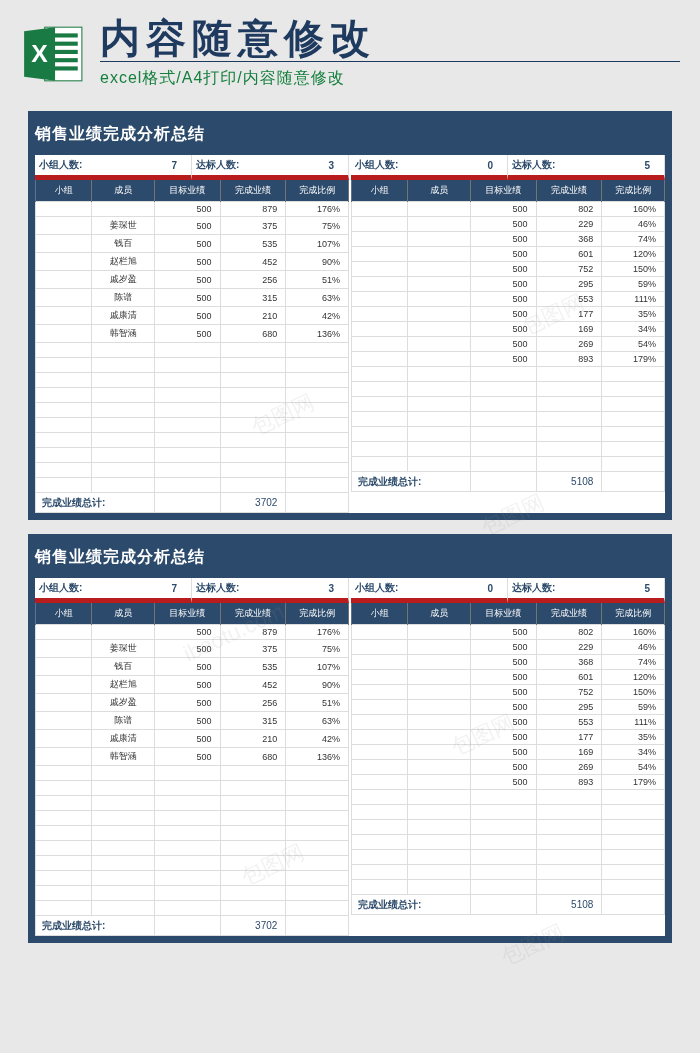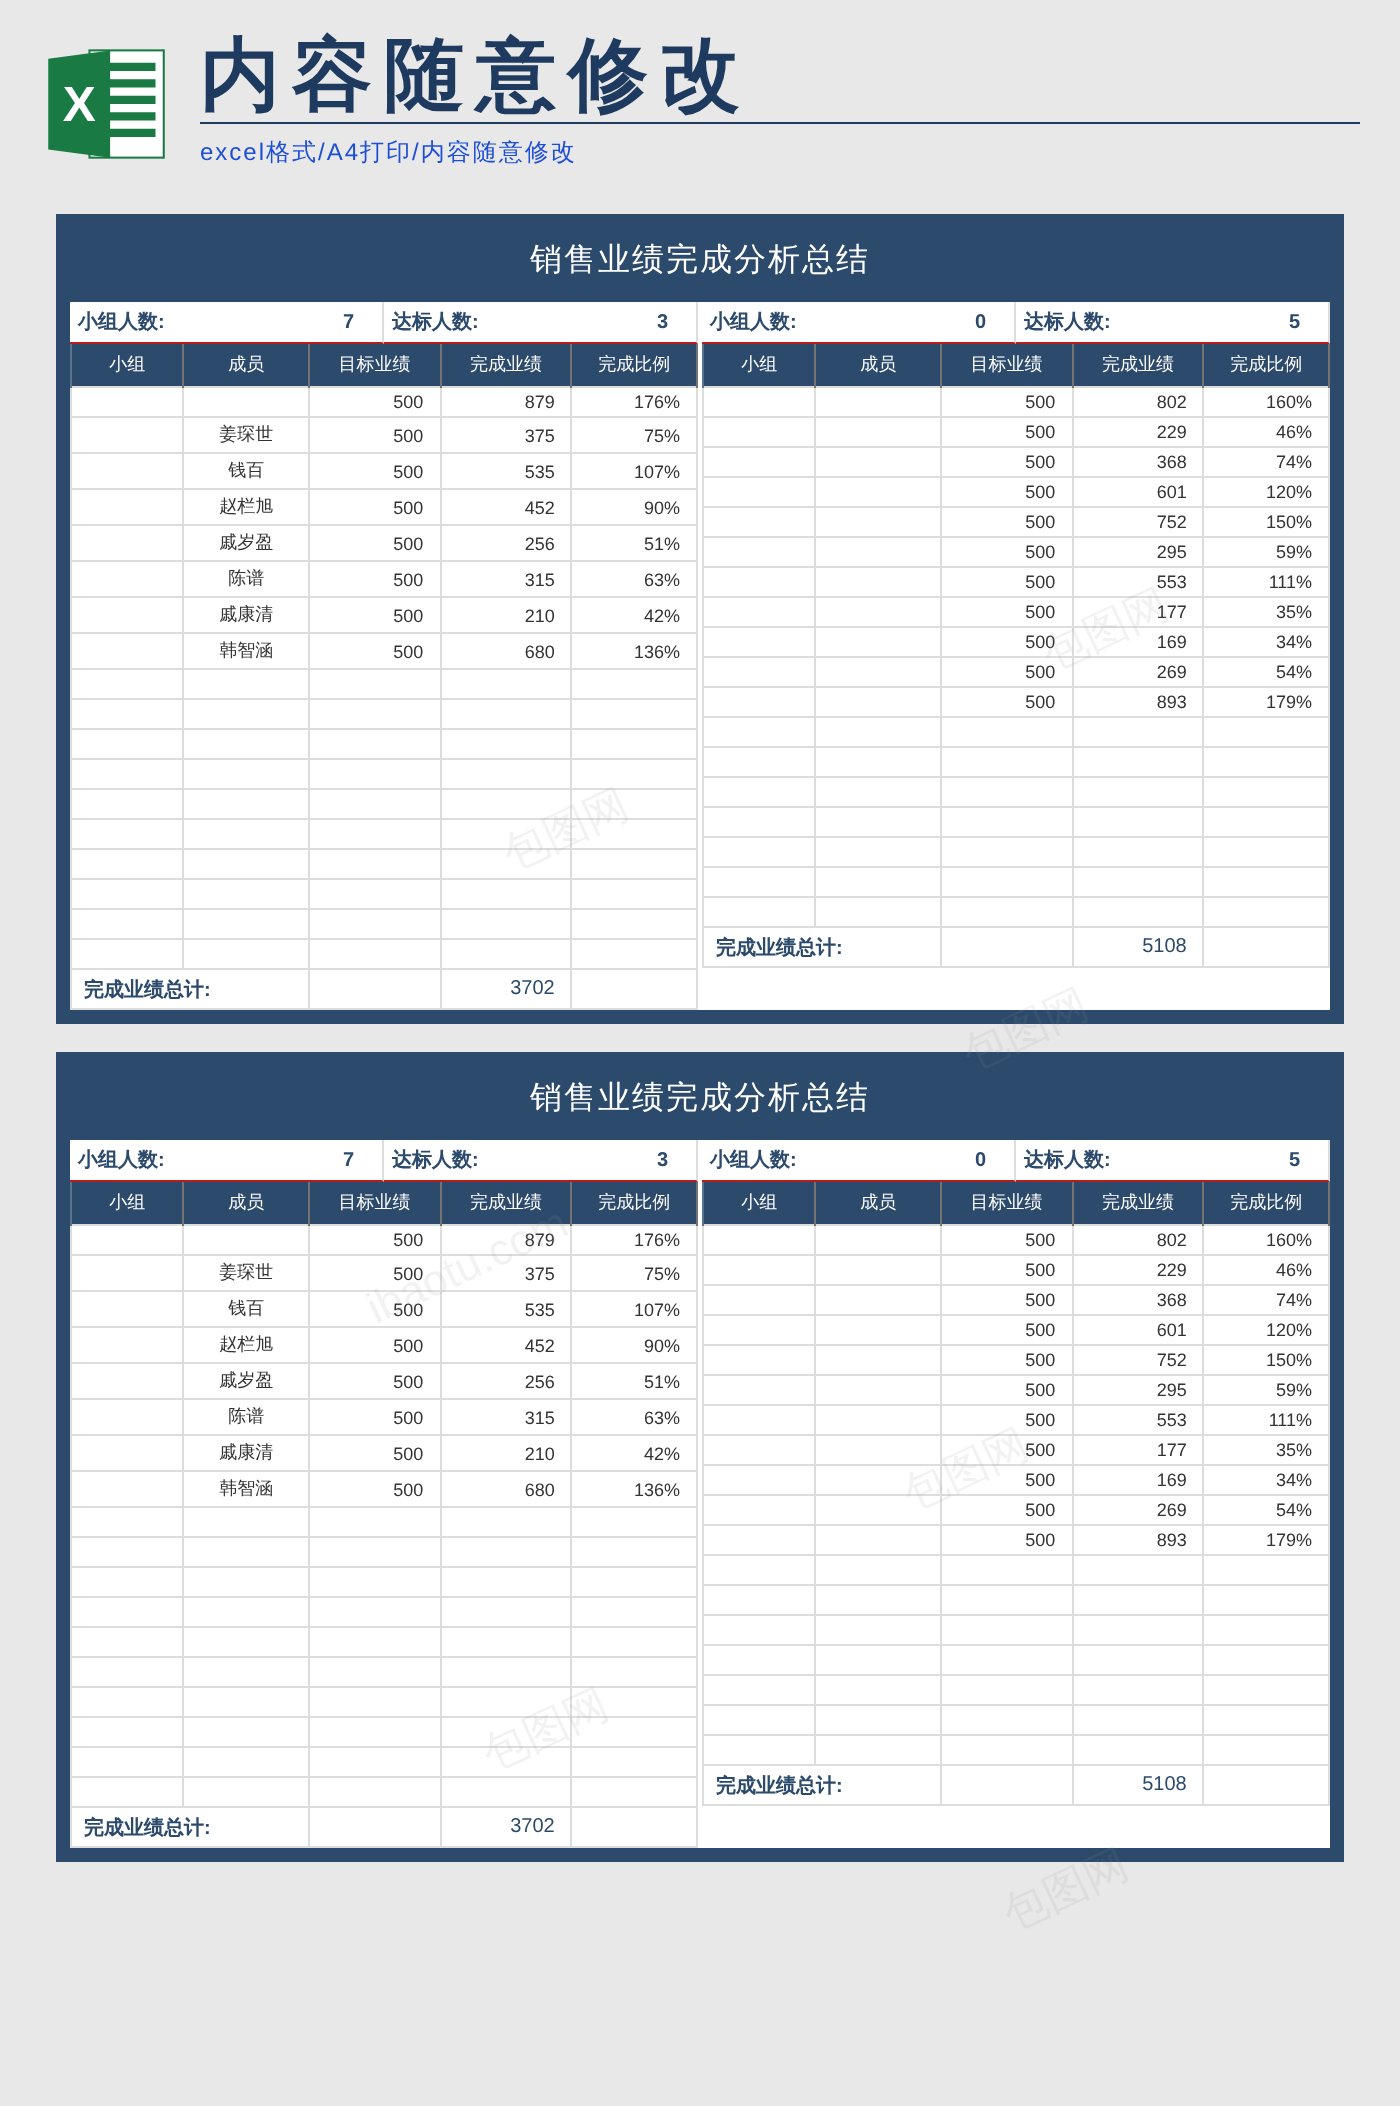--- a/index.html
+++ b/index.html
@@ -2,32 +2,32 @@
 <html><head>
 <meta charset="utf-8">
 <style>
   * { margin: 0; padding: 0; box-sizing: border-box; }
   body { background: #e8e8e8; width: 700px; height: 1053px; font-family: "Microsoft YaHei", sans-serif; position: relative; overflow: hidden; }
   
   .header { padding: 18px 20px 8px; display: flex; align-items: center; gap: 14px; }
   .excel-icon { width: 66px; height: 66px; flex-shrink: 0; }
   .header-text { flex: 1; }
   .header-title { font-size: 40px; font-weight: bold; color: #1e3a5f; letter-spacing: 6px; line-height: 1; }
-  .header-sub { font-size: 12px; color: #1d4ed8; margin-top: 4px; letter-spacing: 1px; }
+  .header-sub { font-size: 16px; color: #15803d; margin-top: 4px; letter-spacing: 1px; }
   .divider-line { width: 100%; height: 1px; background: #1e3a5f; margin: 3px 0 6px; }
   
   .sheet { margin: 14px 28px 0; border: 7px solid #2c4a6b; background: #fff; padding: 0; font-size: 9px; }
-  .sheet-title { background: #2c4a6b; color: #fff; text-align: center; font-size: 16px; font-weight: normal; padding: 6px 0 10px; letter-spacing: 1px; }
+  .sheet-title { background: #2c4a6b; color: #fff; font-size: 16px; font-weight: bold; padding: 6px 0 10px; letter-spacing: 1px; }
   
   .sheet-body { display: flex; }
   .half { flex: 1; }
   .half + .half { border-left: 2px solid #fff; }
   
   .stats-row { display: flex; color: #2c4a6b; font-weight: bold; font-size: 10px; background: #fff; }
-  .stats-cell { flex: 1; padding: 3px 4px; border-right: 1px solid #ddd; border-bottom: 1px solid #b91c1c; display: flex; align-items: center; }
+  .stats-cell { flex: 1; padding: 3px 4px; border-right: 1px solid #ddd; border-bottom: 5px solid #b91c1c; display: flex; align-items: center; }
   .stats-label {}
   .stats-val { margin-left: auto; padding-right: 10px; }
   
   .tbl { width: 100%; border-collapse: collapse; table-layout: fixed; }
   .tbl th { background: #2c4a6b; color: #fff; font-size: 9px; font-weight: normal; padding: 4px 2px; border-left: 1px solid #5a7390; border-right: 1px solid #737373; }
   .tbl td { border: 1px solid #ddd; padding: 2px 4px; text-align: center; font-size: 9px; color: #333; height: 15px; }
   .tbl td.left { text-align: left; padding-left: 6px; color: #2c4a6b; font-weight: bold; }
   .tbl td.right { text-align: right; padding-right: 8px; }
   
   .total-row td { color: #2c4a6b; font-weight: normal; font-size: 10px; height: 20px; }

